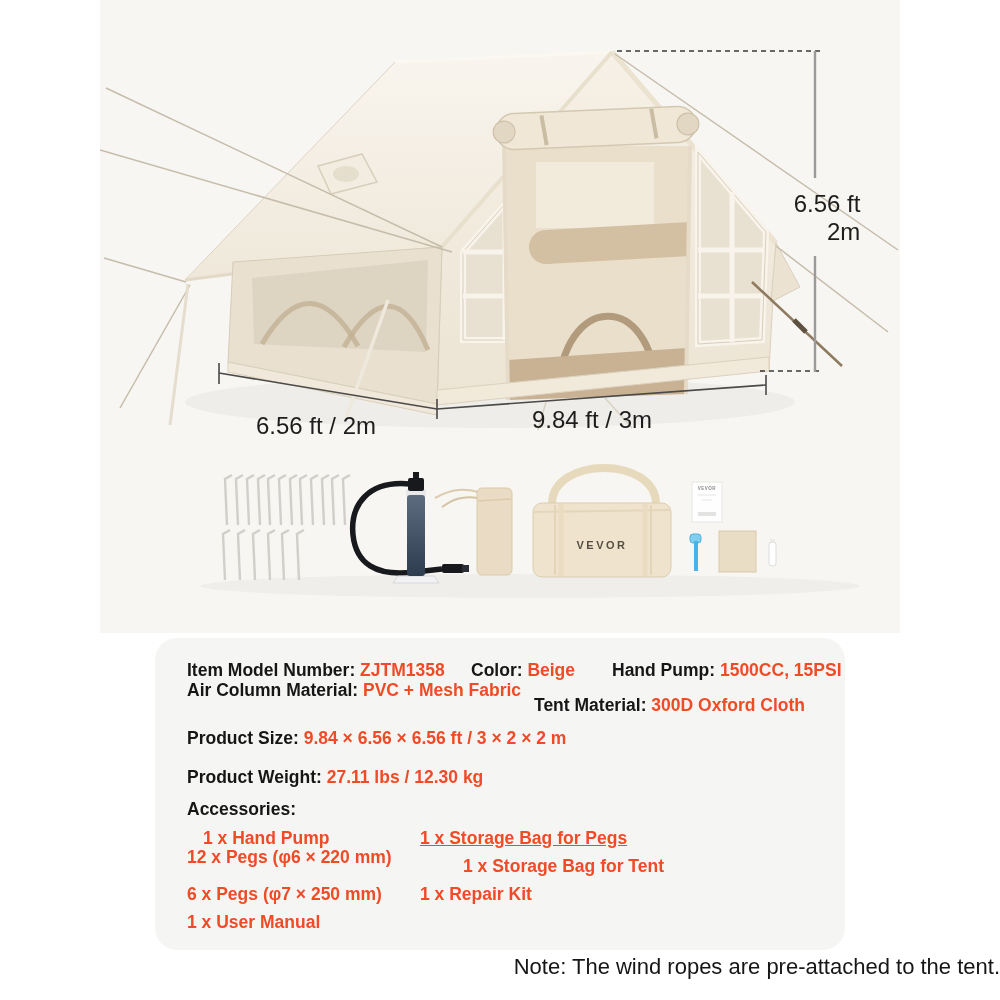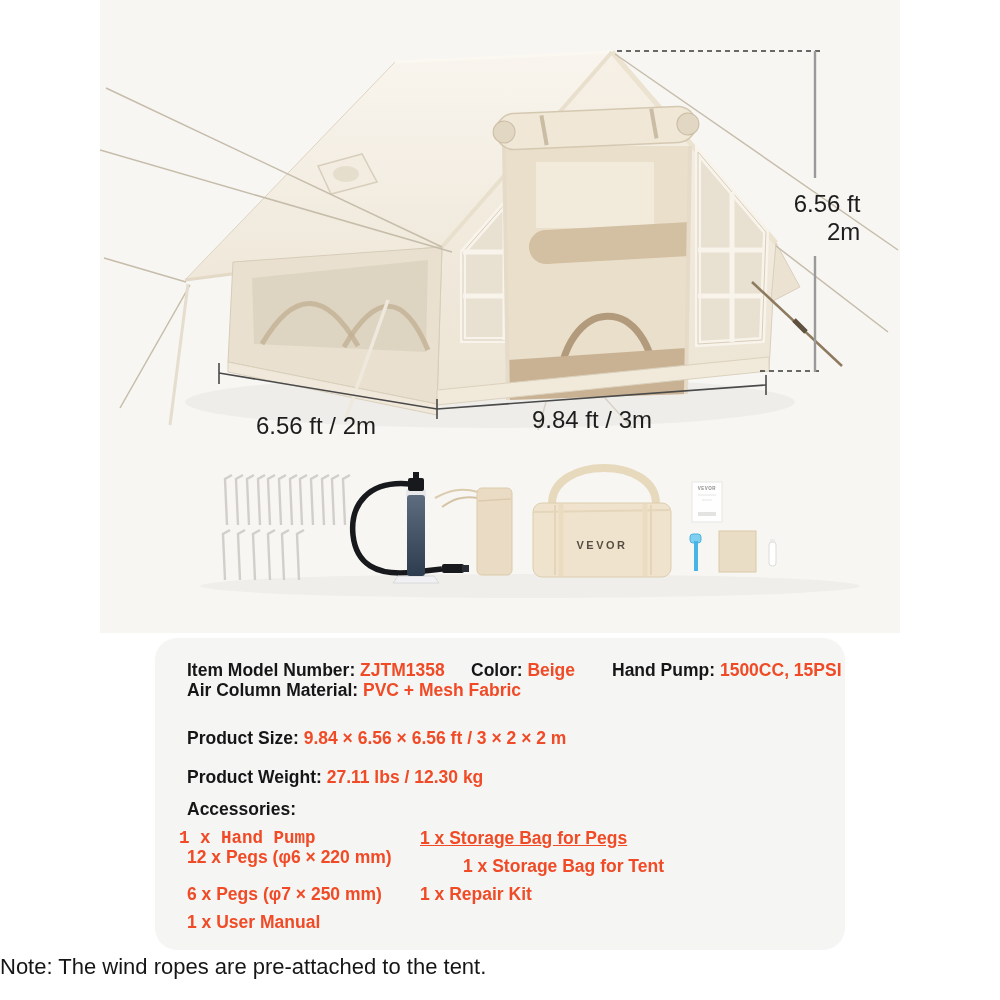--- a/index.html
+++ b/index.html
@@ -7,21 +7,21 @@
         font-family:"Liberation Sans", sans-serif;}
   .photo{position:absolute;left:100px;top:0;width:800px;height:633px;background:var(--photo_bg,#f7f6f3);}
   .photo svg{position:absolute;left:0;top:0;}
   .dim{position:absolute;color:var(--dim_text,#1d1d1d);font-size:24px;line-height:1.15;
        transform:translateX(-50%);text-align:right;white-space:nowrap;}
   .panel{position:absolute;left:155px;top:638px;width:690px;height:312px;border-radius:22px;
          background:var(--panel_bg,#f5f5f4);}
   .spec{position:absolute;font-size:17.5px;font-weight:700;color:var(--text,#161616);white-space:nowrap;}
   .spec .v{color:var(--accent,#F04B26);}
   .acc{position:absolute;font-size:17.5px;font-weight:700;color:var(--accent,#F04B26);white-space:nowrap;}
-  .note{position:absolute;left:0;right:0;top:954px;text-align:left;font-size:22px;
+  .note{position:absolute;left:0;right:0;top:954px;text-align:right;font-size:22px;
         color:var(--text,#161616);}
 </style>
 </head>
 <body>
 
 <div class="page">
 
   <div class="photo">
     <svg width="800" height="633" viewBox="0 0 800 633">
       <defs>
@@ -211,29 +211,32 @@
     </div>
     <div class="spec" style="left:316px;top:22px;">
       <span>Color: </span><span class="v">Beige</span>
     </div>
     <div class="spec" style="left:457px;top:22px;">
       <span>Hand Pump: </span><span class="v">1500CC, 15PSI</span>
     </div>
     <div class="spec" style="left:32px;top:42px;">
       <span>Air Column Material: </span><span class="v">PVC + Mesh Fabric</span>
     </div>
+    <div class="spec" style="left:379px;top:57px;">
+      <span>Tent Material: </span><span class="v">300D Oxford Cloth</span>
+    </div>
     <div class="spec" style="left:32px;top:90px;">
       <span>Product Size: </span><span class="v">9.84 × 6.56 × 6.56 ft / 3 × 2 × 2 m</span>
     </div>
     <div class="spec" style="left:32px;top:129px;">
       <span>Product Weight: </span><span class="v">27.11 lbs / 12.30 kg</span>
     </div>
     <div class="spec" style="left:32px;top:161px;">Accessories:</div>
 
-    <div class="acc" style="left:24px;top:190px;font-family:Liberation Mono, monospace;">1 x Hand Pump</div>
+    <div class="acc" style="left:48px;top:190px;">1 x Hand Pump</div>
     <div class="acc" style="left:32px;top:209px;">12 x Pegs (φ6 × 220 mm)</div>
     <div class="acc" style="left:32px;top:246px;">6 x Pegs (φ7 × 250 mm)</div>
     <div class="acc" style="left:32px;top:274px;">1 x User Manual</div>
     <div class="acc" style="left:265px;top:190px;text-decoration:underline;">1 x Storage Bag for Pegs</div>
     <div class="acc" style="left:265px;top:218px;margin-left:43px;">1 x Storage Bag for Tent</div>
     <div class="acc" style="left:265px;top:246px;">1 x Repair Kit</div>
   </div>
 
   <div class="note">Note: The wind ropes are pre-attached to the tent.</div>
 </div>

